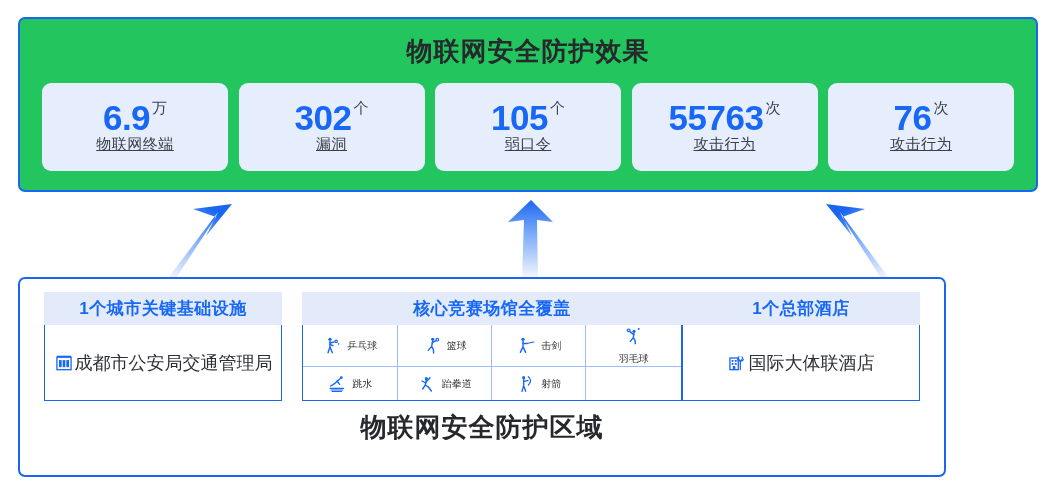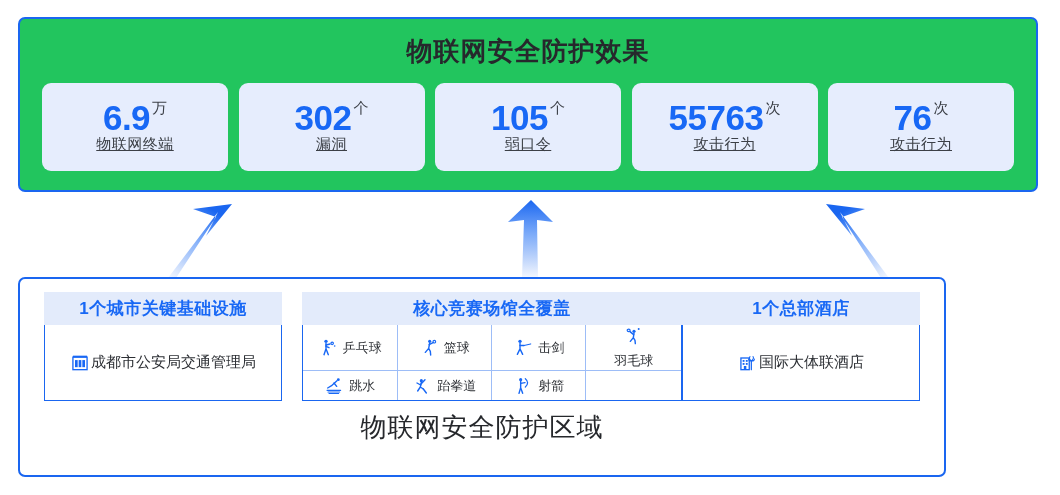--- a/index.html
+++ b/index.html
@@ -139,56 +139,56 @@
     display: flex;
     align-items: center;
     justify-content: center;
     background: #ffffff;
   }
 
   .single-item {
     display: flex;
     align-items: center;
     gap: 1px;
-    font-size: 15px;
+    font-size: 18px;
     color: #2c2f34;
   }
 
   
   .sports-grid {
     border: 1px solid #1a66f0;
     border-top: none;
     box-sizing: border-box;
     height: 76px;
     display: grid;
     grid-template-columns: repeat(4, 1fr);
     grid-template-rows: repeat(2, 1fr);
     background: #ffffff;
   }
   .sport-cell {
     display: flex;
     align-items: center;
     justify-content: center;
     gap: 5px;
-    font-size: 13px;
+    font-size: 10px;
     color: #2c2f34;
     border-right: 1px solid #9dbdf7;
     border-bottom: 1px solid #9dbdf7;
     box-sizing: border-box;
   }
   .sport-cell:nth-child(4n) { border-right: none; flex-direction: column; }
   .sport-cell:nth-child(n+5) { border-bottom: none; }
 
   .sport-icon { width: 20px; height: 22px; display:block; flex: 0 0 auto;}
   .venue-icon { width: 20px; height: 22px; display:block; flex: 0 0 auto;}
 
   #bottom-title {
     text-align: center;
     font-size: 26px;
-    font-weight: normal;
+    font-weight: bold;
     color: #26282c;
     letter-spacing: 1px;
     margin-top: 13px;
     line-height: 1;
   }
 </style>
 </head>
 <body>
 
 <div id="top-panel">

